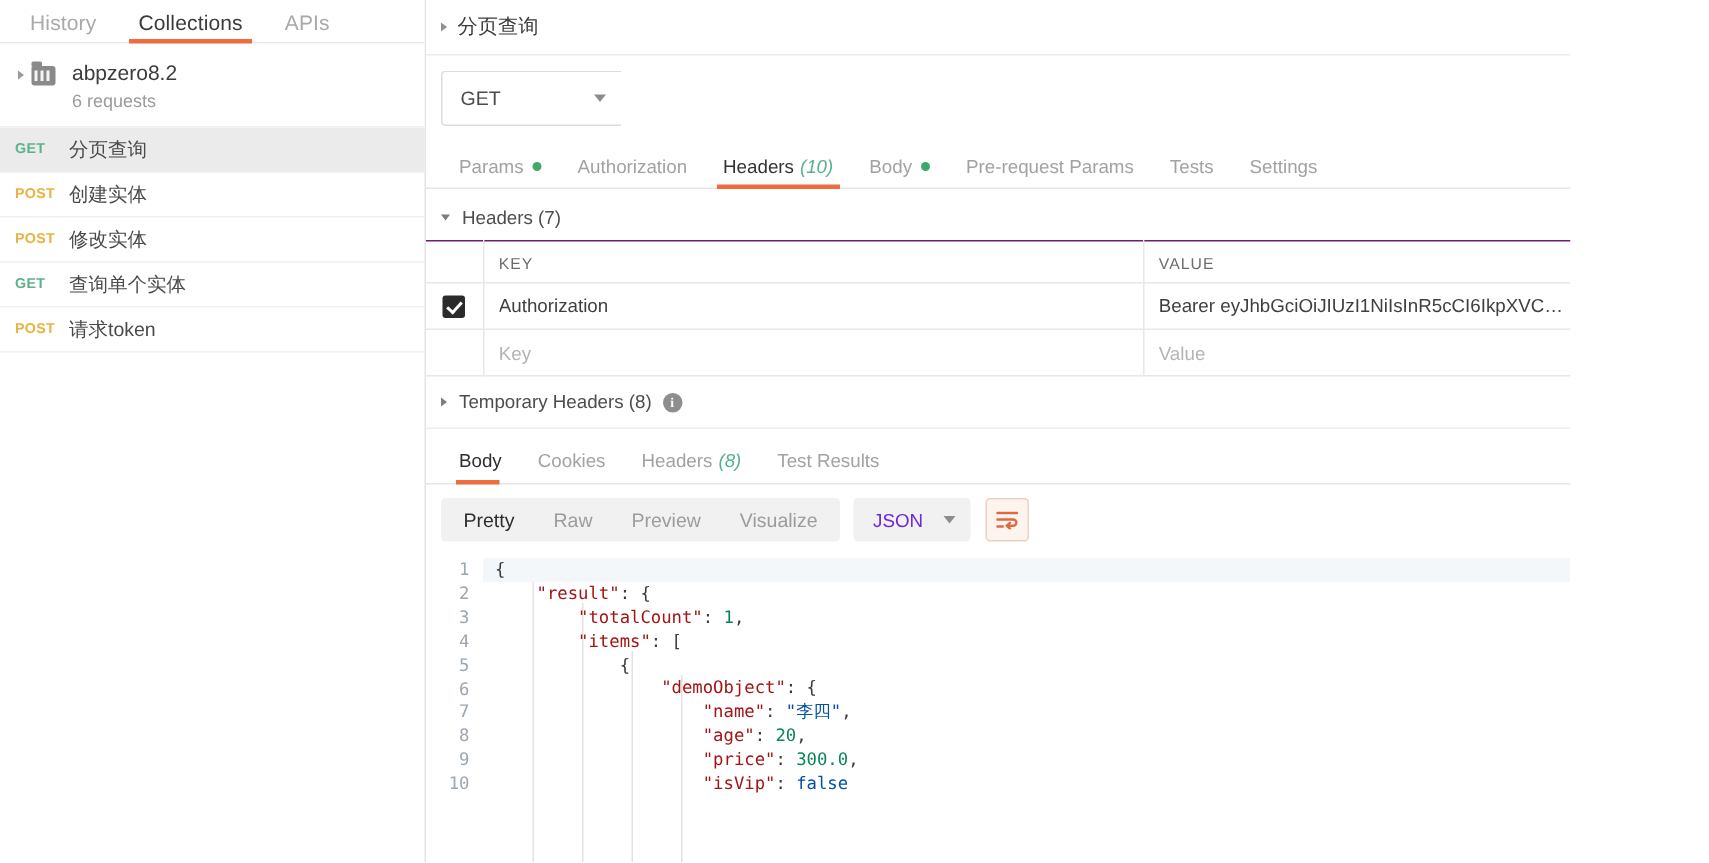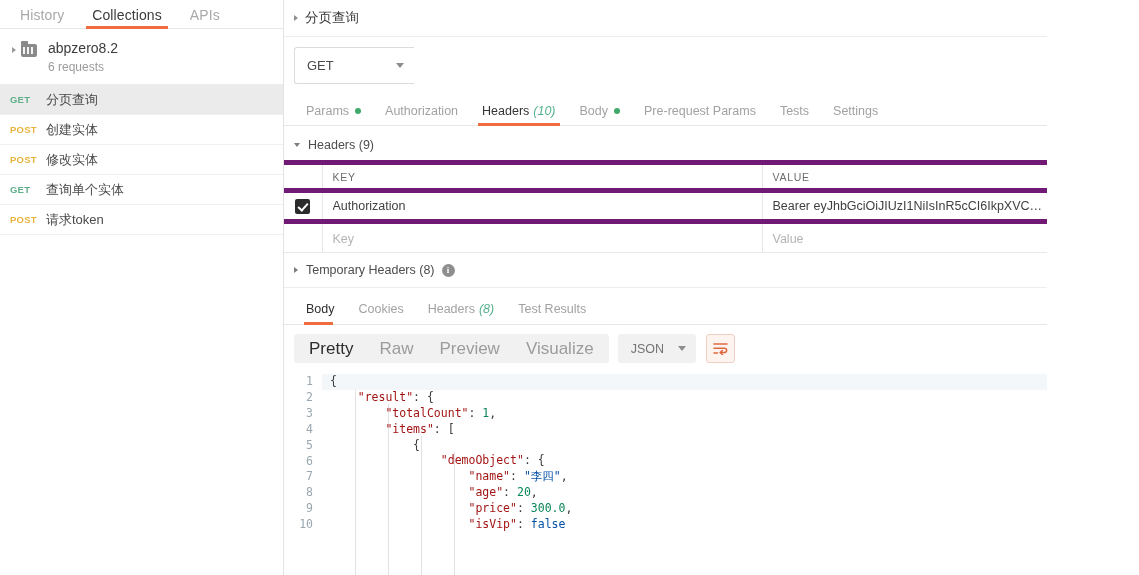--- a/index.html
+++ b/index.html
@@ -217,21 +217,21 @@
   .caret-right-sm {
     width: 0; height: 0;
     border-left: 4px solid #7d7d7d;
     border-top: 3.5px solid transparent;
     border-bottom: 3.5px solid transparent;
     margin-right: 8px;
   }
 
   .hdr-table { width: 100%; border-collapse: collapse; table-layout: fixed; }
   .hdr-table th, .hdr-table td {
-    border-top: 5px solid #701a75;
+    border-top: 1px solid #701a75;
     border-bottom: 1px solid #e8e8e8;
     text-align: left;
     font-weight: normal;
     vertical-align: middle;
   }
   .hdr-table th { height: 28px; }
   .hdr-table td { height: 31px; }
   .col-chk { width: 38px; border-right: 1px solid #e8e8e8; }
   .col-key { width: 440px; border-right: 1px solid #e8e8e8; padding-left: 10px; }
   .col-val { padding-left: 10px; overflow: hidden; }
@@ -290,31 +290,31 @@
     height: 3px; background: #ef6c3e;
   }
 
   .fmt-bar { display: flex; align-items: center; padding: 9px 0 9px 10px; gap: 0; }
   .fmt-group {
     background: #f1f1f1; border-radius: 3px;
     display: flex; align-items: center; height: 29px;
     padding: 0 2px;
   }
   .fmt-item {
-    font-size: 17px; color: #9c9c9c;
+    font-size: 13px; color: #9c9c9c;
     padding: 0 13px; line-height: 29px; cursor: pointer;
     white-space: nowrap;
   }
   .fmt-item.active { color: #2d2d2d; }
   .json-select {
     background: #f1f1f1; border-radius: 3px;
     height: 29px; display: flex; align-items: center;
     padding: 0 10px 0 13px; margin-left: 9px; cursor: pointer;
   }
-  .json-select .jtext { font-size: 12.5px; color: #737373; margin-right: 14px; }
+  .json-select .jtext { font-size: 12.5px; color: #6d28d9; margin-right: 14px; }
   .wrap-btn {
     width: 29px; height: 29px; margin-left: 10px;
     border: 1px solid #f0cfc2; border-radius: 3px;
     background: #fdf4f0;
     display: flex; align-items: center; justify-content: center;
     cursor: pointer;
   }
 
   
   .code-area {
@@ -428,21 +428,21 @@
           <span>Tests</span>
         </div>
         <div class="req-tab">
           <span>Settings</span>
         </div>
       </div>
 
     <div class="headers-section">
       <div class="section-head">
         <span class="caret-down-sm"></span>
-        <span>Headers (9)</span>
+        <span>Headers (7)</span>
       </div>
 
       <table class="hdr-table">
         <thead>
           <tr>
             <th class="col-chk"></th>
             <th class="col-key">
               <span class="th-label">KEY</span>
             </th>
             <th class="col-val">

